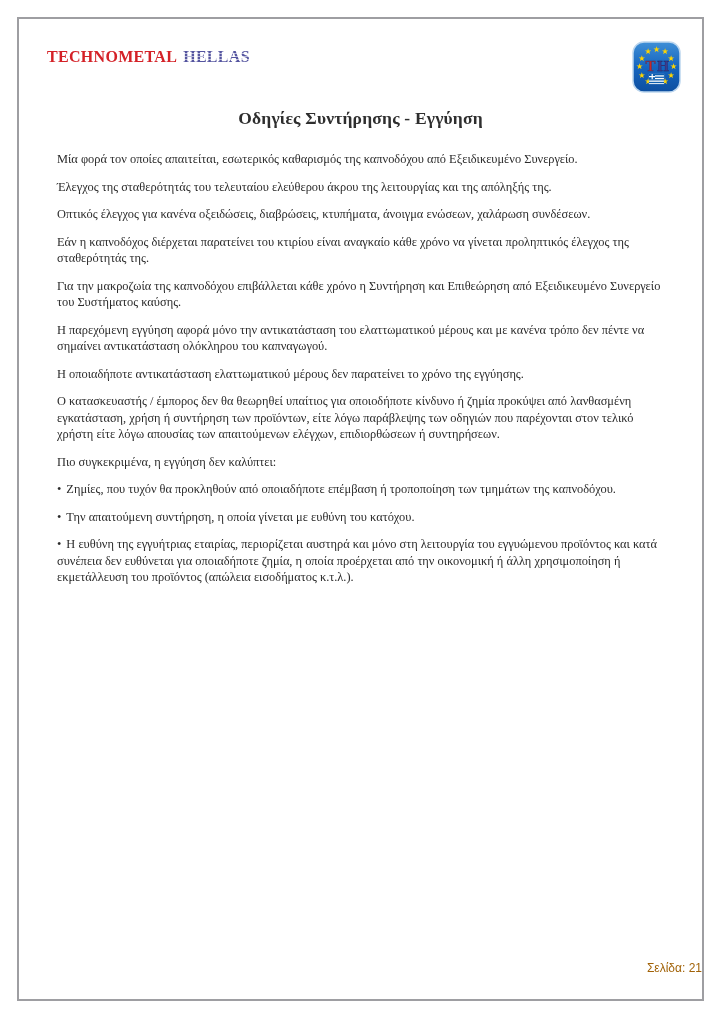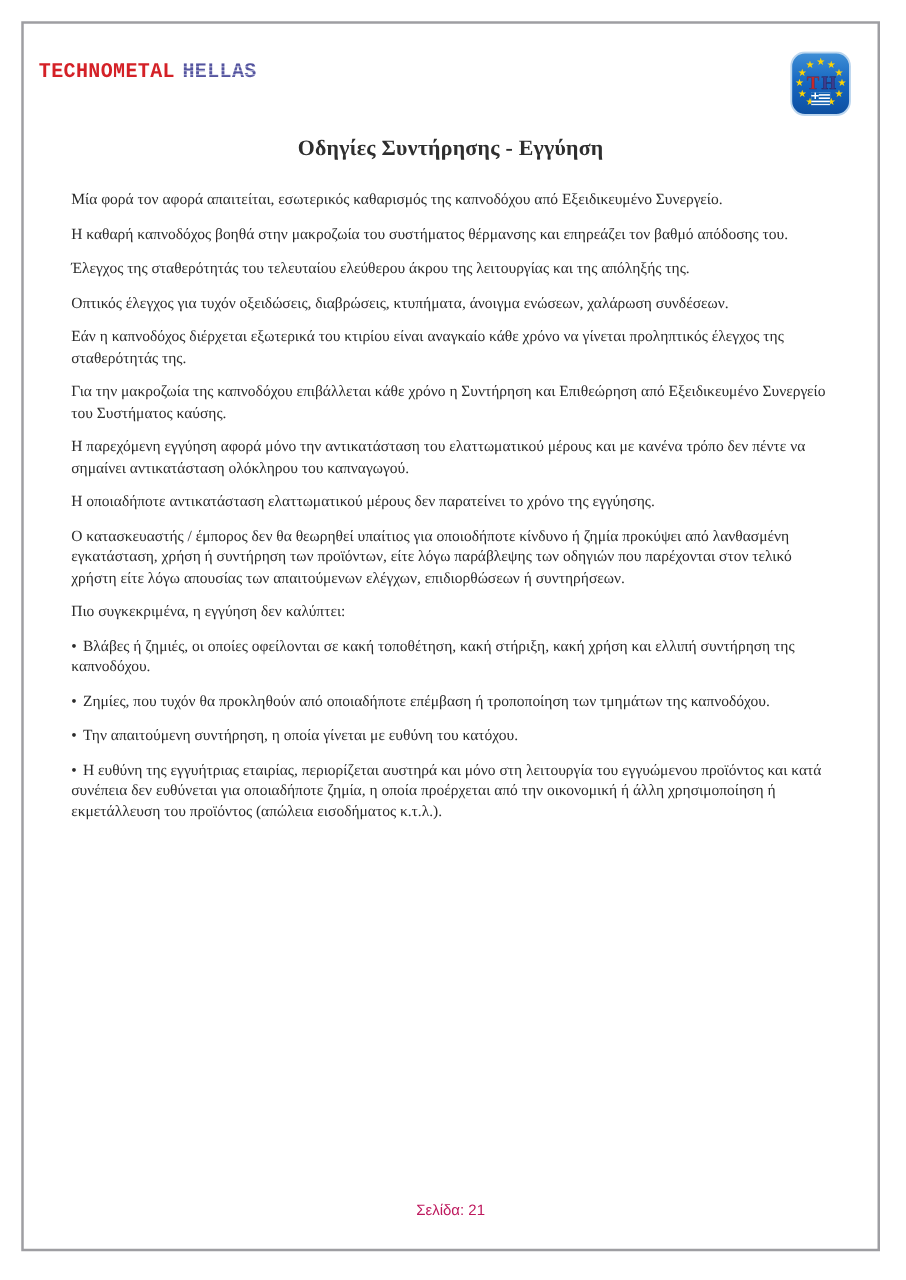--- a/index.html
+++ b/index.html
@@ -14,23 +14,23 @@
     position:absolute;
     left:17px;top:17px;
     width:687px;height:984px;
     border:2px solid #9e9ea2;
     background:#ffffff;
     box-sizing:border-box;
   }
   
   .logo{
     position:absolute;
-    top:29px;left:12px;
+    top:29px;left:28px;
     white-space:nowrap;
-    font-family:Liberation Mono, monospace;
+    font-family:Liberation Serif, serif;
     font-weight:800;
     font-size:16px;
     letter-spacing:0.3px;
     transform:scaleY(1.05);
   }
   .logo-red{color:#d42127;}
   .logo-blue{
     margin-left:6px;
     color:#5b5ba6;
     background:repeating-linear-gradient(180deg,#54549f 0 2px,#b9b9d9 2px 3px);
@@ -61,24 +61,24 @@
     text-align:left;
   }
   .doc-body p{
     margin:0 0 11px 0;
   }
   .bullet .b{margin-right:5px;}
   
   .page-footer{
     position:absolute;
     bottom:24px;left:0;right:0;
-    text-align:center;
+    text-align:right;
     font-family:"Liberation Sans", sans-serif;
     font-size:12px;
-    color:#be185d;
+    color:#a16207;
   }
 </style>
 </head>
 <body>
 
 <div class="sheet">
 
   <div class="logo">
     <span class="logo-red" style="color: rgb(212, 33, 39);">TECHNOMETAL</span><span class="logo-blue">HELLAS</span>
   </div>
@@ -119,32 +119,30 @@
         <rect x="17" y="33" width="6" height="5.2" fill="#0d5eaf"></rect>
         <rect x="19.6" y="33" width="1.2" height="5.2" fill="#ffffff"></rect>
         <rect x="17" y="35" width="6" height="1.2" fill="#ffffff"></rect>
       </g>
     </svg>
   </div>
 
   <h1>Οδηγίες Συντήρησης - Εγγύηση</h1>
 
   <div class="doc-body">
-    <p>Μία φορά τον αφορά απαιτείται, εσωτερικός καθαρισμός της καπνοδόχου από Εξειδικευμένο Συνεργείο.</p>
-    <p>Η καθαρή καπνοδόχος βοηθά στην μακροζωία του συστήματος θέρμανσης και επηρεάζει τον βαθμό απόδοσης του.</p>
+    <p>Μία φορά τον οποίες απαιτείται, εσωτερικός καθαρισμός της καπνοδόχου από Εξειδικευμένο Συνεργείο.</p>
     <p>Έλεγχος της σταθερότητάς του τελευταίου ελεύθερου άκρου της λειτουργίας και της απόληξής της.</p>
-    <p>Οπτικός έλεγχος για τυχόν οξειδώσεις, διαβρώσεις, κτυπήματα, άνοιγμα ενώσεων, χαλάρωση συνδέσεων.</p>
-    <p>Εάν η καπνοδόχος διέρχεται εξωτερικά του κτιρίου είναι αναγκαίο κάθε χρόνο να γίνεται προληπτικός έλεγχος της σταθερότητάς της.</p>
+    <p>Οπτικός έλεγχος για κανένα οξειδώσεις, διαβρώσεις, κτυπήματα, άνοιγμα ενώσεων, χαλάρωση συνδέσεων.</p>
+    <p>Εάν η καπνοδόχος διέρχεται παρατείνει του κτιρίου είναι αναγκαίο κάθε χρόνο να γίνεται προληπτικός έλεγχος της σταθερότητάς της.</p>
     <p>Για την μακροζωία της καπνοδόχου επιβάλλεται κάθε χρόνο η Συντήρηση και Επιθεώρηση από Εξειδικευμένο Συνεργείο του Συστήματος καύσης.</p>
     <p>Η παρεχόμενη εγγύηση αφορά μόνο την αντικατάσταση του ελαττωματικού μέρους και με κανένα τρόπο δεν πέντε να σημαίνει αντικατάσταση ολόκληρου του καπναγωγού.</p>
     <p>Η οποιαδήποτε αντικατάσταση ελαττωματικού μέρους δεν παρατείνει το χρόνο της εγγύησης.</p>
     <p>Ο κατασκευαστής / έμπορος δεν θα θεωρηθεί υπαίτιος για οποιοδήποτε κίνδυνο ή ζημία προκύψει από λανθασμένη εγκατάσταση, χρήση ή συντήρηση των προϊόντων, είτε λόγω παράβλεψης των οδηγιών που παρέχονται στον τελικό χρήστη είτε λόγω απουσίας των απαιτούμενων ελέγχων, επιδιορθώσεων ή συντηρήσεων.</p>
     <p>Πιο συγκεκριμένα, η εγγύηση δεν καλύπτει:</p>
 
-    <p class="bullet"><span class="b">•</span><span>Βλάβες ή ζημιές, οι οποίες οφείλονται σε κακή τοποθέτηση, κακή στήριξη, κακή χρήση και ελλιπή συντήρηση της καπνοδόχου.</span></p>
     <p class="bullet"><span class="b">•</span><span>Ζημίες, που τυχόν θα προκληθούν από οποιαδήποτε επέμβαση ή τροποποίηση των τμημάτων της καπνοδόχου.</span></p>
     <p class="bullet"><span class="b">•</span><span>Την απαιτούμενη συντήρηση, η οποία γίνεται με ευθύνη του κατόχου.</span></p>
     <p class="bullet"><span class="b">•</span><span>Η ευθύνη της εγγυήτριας εταιρίας, περιορίζεται αυστηρά και μόνο στη λειτουργία του εγγυώμενου προϊόντος και κατά συνέπεια δεν ευθύνεται για οποιαδήποτε ζημία, η οποία προέρχεται από την οικονομική ή άλλη χρησιμοποίηση ή εκμετάλλευση του προϊόντος (απώλεια εισοδήματος κ.τ.λ.).</span></p>
   </div>
 
   <div class="page-footer">Σελίδα: 21</div>
 
 </div>
 
 </body></html>

